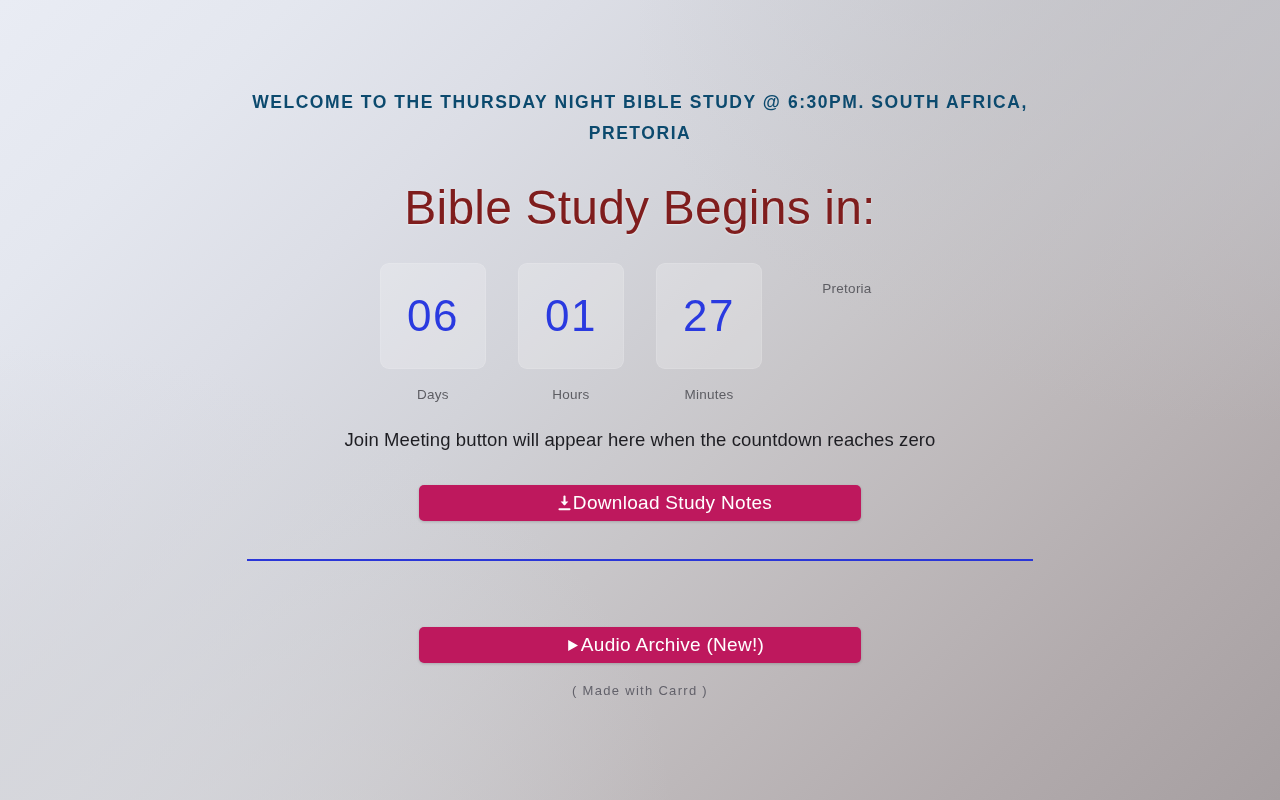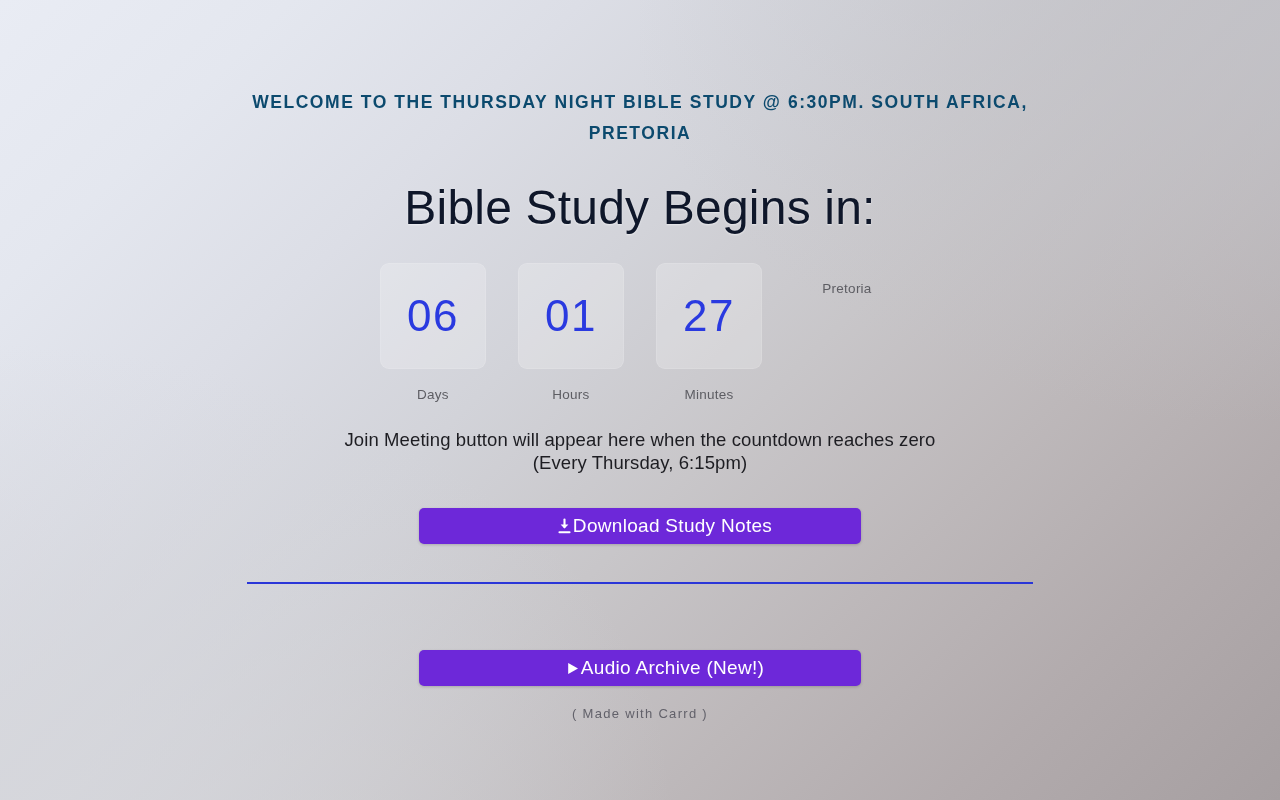--- a/index.html
+++ b/index.html
@@ -77,21 +77,21 @@
     text-transform: uppercase;
   }
 
   
   .title {
     margin-top: 34px;
     font-size: 48px;
     font-weight: 400;
     letter-spacing: 0.2px;
     line-height: 1.05;
-    color: #0f172a;
+    color: #7f1d1d;
     text-align: center;
     text-shadow: 0 1px 2px rgba(255,255,255,0.55);
   }
 
   
   .countdown {
     margin-top: 30px;
     display: flex;
     gap: 32px;
     align-items: flex-start;
@@ -144,21 +144,21 @@
 
   
   .btn {
     display: flex;
     align-items: center;
     justify-content: center;
     width: 442px;
     height: 36px;
     border: none;
     border-radius: 5px;
-    background: #6d28d9;
+    background: #be185d;
     color: #ffffff;
     font-family: "Liberation Sans", sans-serif;
     font-size: 19px;
     font-weight: 400;
     letter-spacing: 0.3px;
     cursor: pointer;
     box-shadow: 0 1px 3px rgba(0,0,0,0.18);
     padding-left: 48px;
   }
 
@@ -235,21 +235,20 @@
       </div>
 
       <div class="cd-unit">
         <div class="cd-label">Pretoria</div>
       </div>
 
     </div>
 
     <div class="note">
       <div>Join Meeting button will appear here when the countdown reaches zero</div>
-      <div>(Every Thursday, 6:15pm)</div>
     </div>
 
     <button class="btn btn-download">
       <span class="btn-icon">
         <svg width="17" height="17" viewBox="0 0 17 17" aria-hidden="true">
           <path d="M8.5 1.6 L8.5 9.1" stroke="#ffffff" stroke-width="2.1" stroke-linecap="round" fill="none"></path>
           <path d="M4.6 6.4 L8.5 10.6 L12.4 6.4 Z" fill="#ffffff"></path>
           <path d="M3.4 14.2 L13.6 14.2" stroke="#ffffff" stroke-width="1.9" stroke-linecap="round" fill="none"></path>
         </svg>
       </span>

